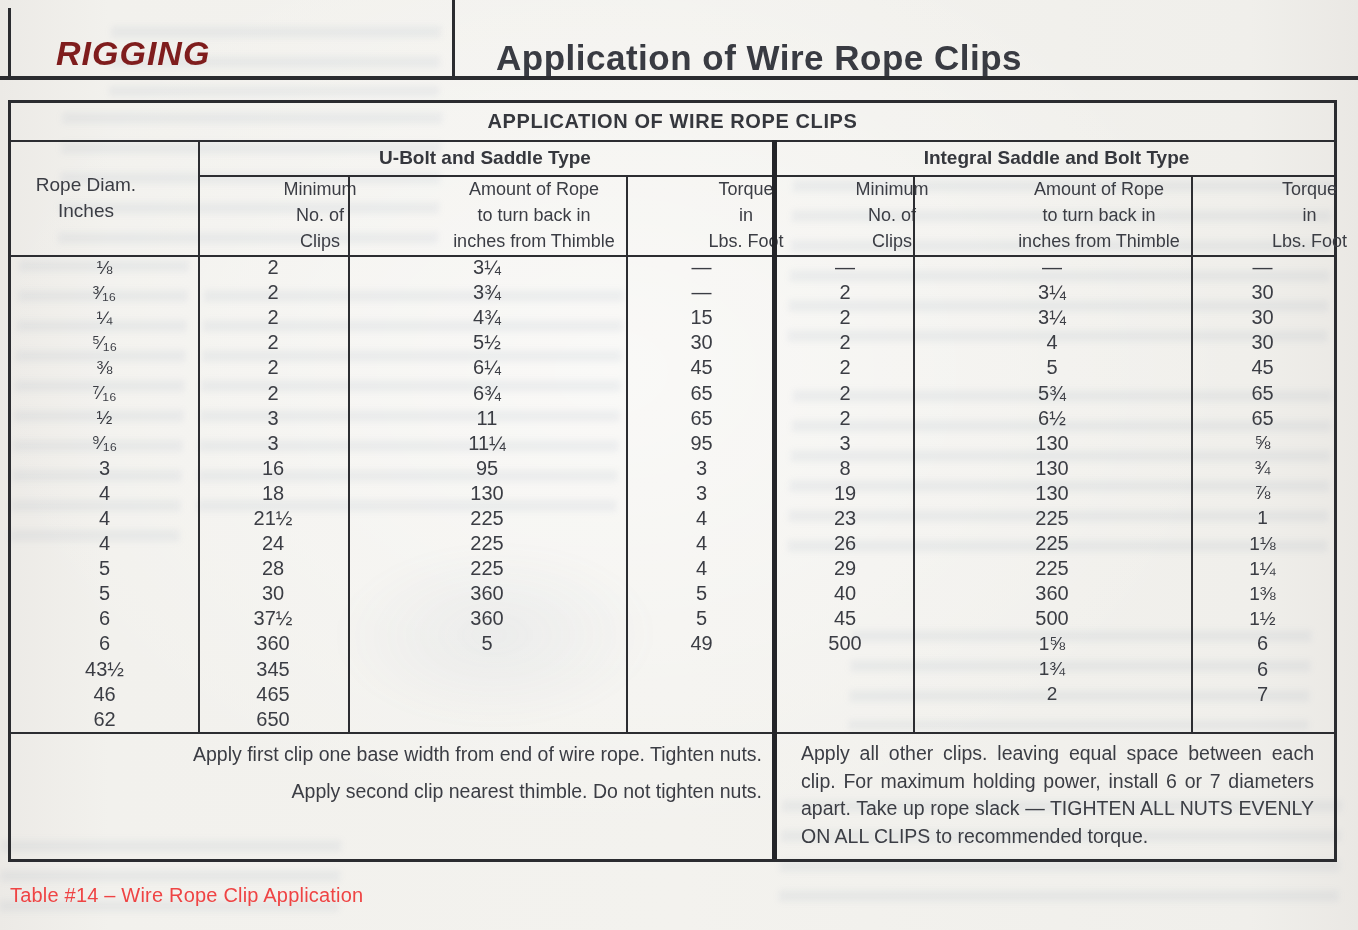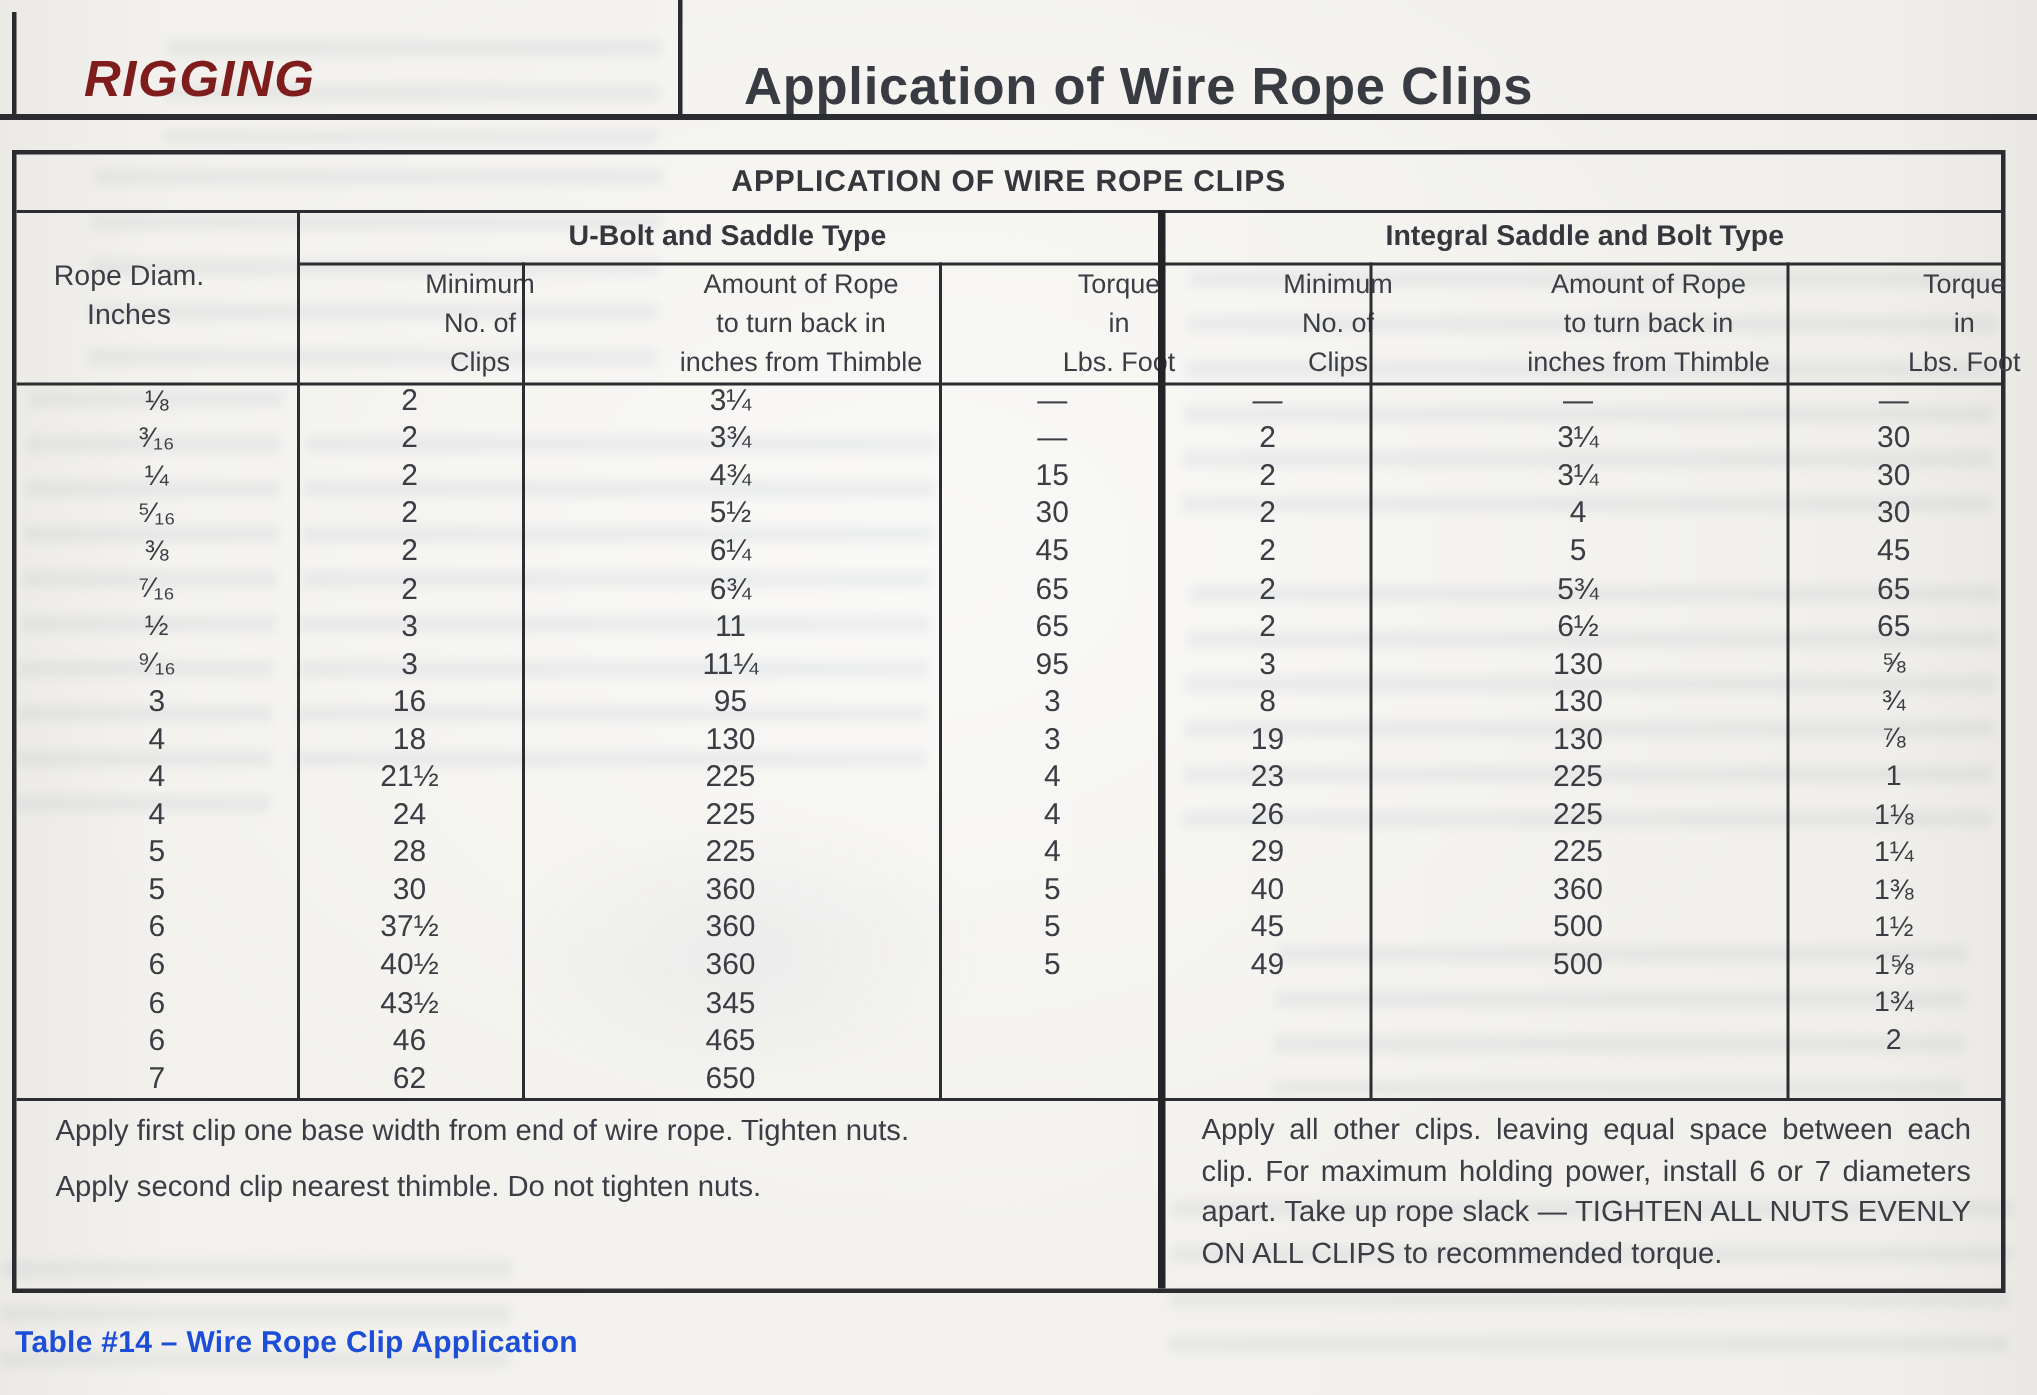--- a/index.html
+++ b/index.html
@@ -89,29 +89,29 @@
   .t-body .cell{
     display:flex;align-items:center;justify-content:center;
     font-size:20px;color:#3b3d44;
   }
   .t-body .c-diam{font-size:19px;}
   
   .note-left{
     position:absolute;left:0;top:629px;width:761px;height:127px;
     padding:10px 10px 0 26px;box-sizing:border-box;
   }
-  .note-left p{margin:0 0 13px 0;font-size:19.5px;line-height:24px;}
+  .note-left p{margin:0 0 13px 0;font-size:19.5px;line-height:24px;text-align:right;}
   .note-right{
     position:absolute;left:766px;top:629px;width:557px;height:127px;
     padding:8px 20px 0 24px;box-sizing:border-box;
     font-size:19.5px;line-height:27.5px;text-align:justify;
   }
   .caption{
     position:absolute;left:10px;top:884px;z-index:1;
-    font-size:20px;font-weight:700;color:#1d4ed8;letter-spacing:.2px;
+    font-size:20px;font-weight:400;color:#ef4444;letter-spacing:.2px;
   }
 </style>
 </head>
 <body>
 
 <div class="ghost" style="left:110px;top:26px;width:330px;height:70px;"></div>
 <div class="ghost" style="left:60px;top:112px;width:380px;height:140px;"></div>
 <div class="ghost" style="left:14px;top:260px;width:170px;height:300px;"></div>
 <div class="ghost" style="left:200px;top:290px;width:420px;height:230px;"></div>
 <div class="ghost round" style="left:330px;top:540px;width:330px;height:190px;"></div>
@@ -266,21 +266,20 @@
         <div class="cell">360</div>
         <div class="cell c-diam">1⅜</div>
         <div class="cell">6</div>
         <div class="cell">37½</div>
         <div class="cell">360</div>
         <div class="cell">5</div>
         <div class="cell">45</div>
         <div class="cell">500</div>
         <div class="cell c-diam">1½</div>
         <div class="cell">6</div>
-        <div class="cell">40½</div>
         <div class="cell">360</div>
         <div class="cell">5</div>
         <div class="cell">49</div>
         <div class="cell">500</div>
         <div class="cell c-diam">1⅝</div>
         <div class="cell">6</div>
         <div class="cell">43½</div>
         <div class="cell">345</div>
         <div class="cell"></div>
         <div class="cell"></div>

